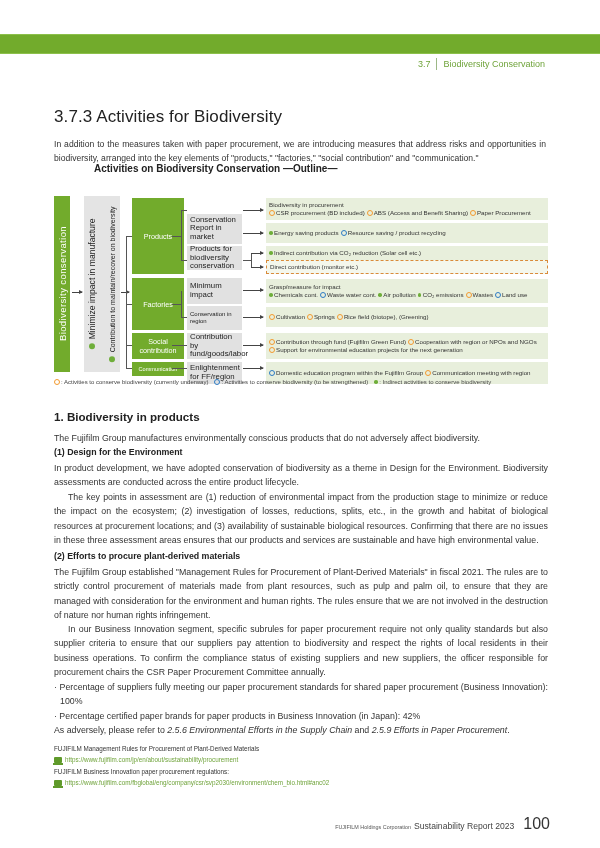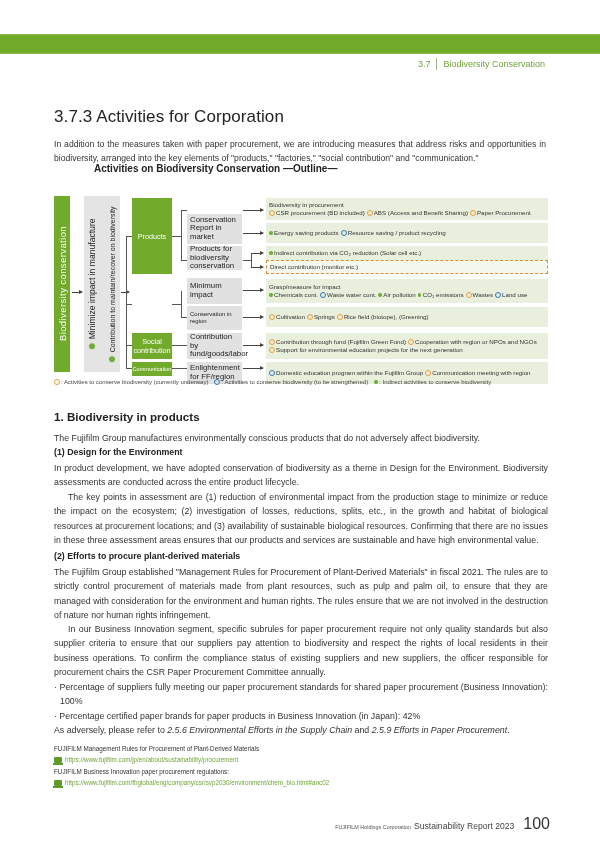--- a/index.html
+++ b/index.html
@@ -22,21 +22,21 @@
   .arrow-h { position: absolute; height: 1px; background: #444; }
   .arrow-h::after { content: ""; position: absolute; right: -1px; top: -2px; border-left: 4px solid #444; border-top: 2.5px solid transparent; border-bottom: 2.5px solid transparent; }
   .line-h { position: absolute; height: 1px; background: #555; }
   .line-v { position: absolute; width: 1px; background: #555; }
   .impact-bar { position: absolute; left: 30px; top: 0; width: 36px; height: 176px; background: #e4e4e4; display: flex; align-items: center; justify-content: center; gap: 2px; }
   .impact-bar .col { display: flex; align-items: center; }
   .impact-bar span { font-size: 8.6px; color: #222; }
   .impact-bar .small { font-size: 7px; }
   .gdot { display: inline-block; width: 6px; height: 6px; border-radius: 50%; background: #6fae3a; }
 
-  .cat { position: absolute; left: 78px; width: 40px; background: #72ab2c; color: #fff; font-size: 7.2px; text-align: center; display: flex; align-items: center; justify-content: center; line-height: 9px; }
+  .cat { position: absolute; left: 78px; width: 52px; background: #72ab2c; color: #fff; font-size: 7.2px; text-align: center; display: flex; align-items: center; justify-content: center; line-height: 9px; }
   .sub { position: absolute; left: 133px; width: 55px; background: #e1e1e1; color: #222; font-size: 7.8px; line-height: 8.6px; padding-left: 3px; display: flex; flex-direction: column; justify-content: center; }
   .sub.small { font-size: 6px; line-height: 7px; }
   .act { position: absolute; left: 212px; width: 282px; background: #e8efdc; font-size: 6.2px; color: #333; padding-left: 3px; display: flex; flex-direction: column; justify-content: center; line-height: 8.2px; }
   .act.dashed { background: #f4f7ec; border: 1px dashed #d98b3a; }
   .act .row { display: flex; align-items: center; flex-wrap: nowrap; white-space: nowrap; }
   .ocirc { display: inline-block; width: 6px; height: 6px; border-radius: 50%; border: 1.5px solid #f39a2f; margin-right: 1px; }
   .bcirc { display: inline-block; width: 6px; height: 6px; border-radius: 50%; border: 1.5px solid #2d7bc4; margin-right: 1px; }
   .sdot { display: inline-block; width: 3.5px; height: 3.5px; border-radius: 50%; background: #6fae3a; margin-right: 1.5px; }
   .item { display: inline-flex; align-items: center; margin-right: 2px; }
 
@@ -61,21 +61,21 @@
 </head>
 <body>
 
 <div class="topband"></div>
 <div class="section-tag">
   <span>3.7</span>
   <span class="sep"></span>
   <span>Biodiversity Conservation</span>
 </div>
 
-<h1 class="page-title">3.7.3 Activities for Corporation</h1>
+<h1 class="page-title">3.7.3 Activities for Biodiversity</h1>
 <p class="intro">In addition to the measures taken with paper procurement, we are introducing measures that address risks and opportunities in biodiversity, arranged into the key elements of "products," "factories," "social contribution" and "communication."</p>
 <div class="outline-title">Activities on Biodiversity Conservation —Outline—</div>
 
 <div class="diagram">
   <div class="bio-bar">
     <span class="vtext">Biodiversity conservation</span>
   </div>
   <div class="arrow-h" style="left:18px; top:96px; width:10px;"></div>
 
   <div class="impact-bar">
@@ -85,20 +85,23 @@
   <div class="arrow-h" style="left:67px; top:96px; width:8px;"></div>
 
   <div class="line-v" style="left:72px; top:40px; height:132px;"></div>
   <div class="line-h" style="left:72px; top:40px; width:6px;"></div>
   <div class="line-h" style="left:72px; top:108px; width:6px;"></div>
   <div class="line-h" style="left:72px; top:149px; width:6px;"></div>
   <div class="line-h" style="left:72px; top:172px; width:6px;"></div>
 
   <div class="cat" style="top:2px; height:76px;">
       <span>Products</span>
+    </div>
+  <div class="cat" style="top:82px; height:52px;">
+      <span>Factories</span>
     </div>
   <div class="cat" style="top:137px; height:26px; flex-direction:column;">
       <span>Social</span>
       <span>contribution</span>
     </div>
   <div class="cat" style="top:166px; height:14px; font-size:5.6px;">
       <span>Communication</span>
     </div>
 
   <div class="line-h" style="left:118px; top:40px; width:9px;"></div>

